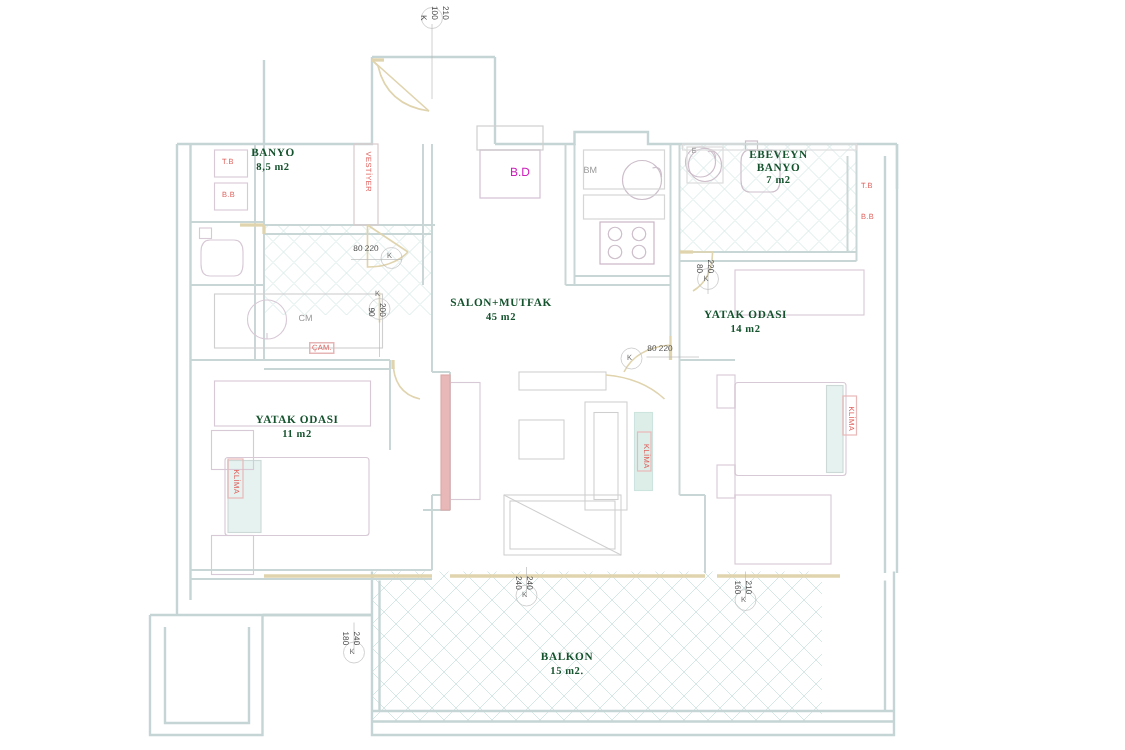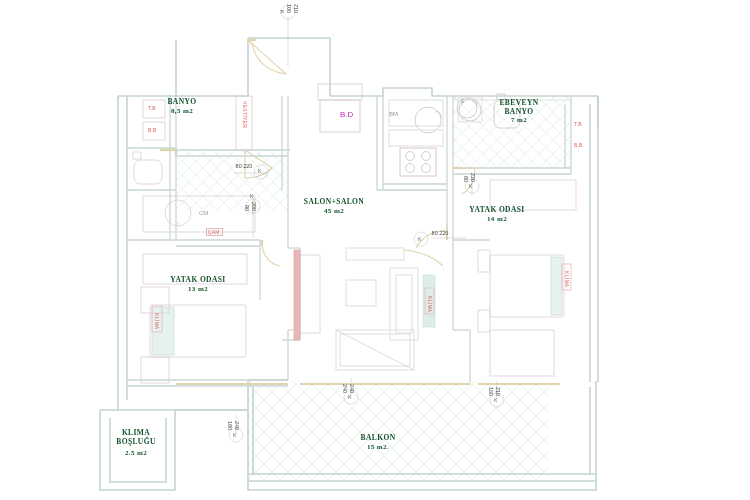--- a/index.html
+++ b/index.html
@@ -236,44 +236,39 @@
     <span class="ar">8,5 m2</span>
   </div>
 
   <div class="lbl" style="left:487px;top:99px;width:64px;">
     <span class="nm">EBEVEYN</span>
     <span class="nm">BANYO</span>
     <span class="ar">7 m2</span>
   </div>
 
   <div class="lbl" style="left:299px;top:198px;width:70px;">
-    <span class="nm">SALON+SALON</span>
+    <span class="nm">SALON+MUTFAK</span>
     <span class="ar">45 m2</span>
   </div>
 
   <div class="lbl" style="left:163px;top:276px;width:70px;">
     <span class="nm">YATAK ODASI</span>
-    <span class="ar">13 m2</span>
+    <span class="ar">11 m2</span>
   </div>
 
   <div class="lbl" style="left:462px;top:206px;width:70px;">
     <span class="nm">YATAK ODASI</span>
     <span class="ar">14 m2</span>
   </div>
 
   <div class="lbl" style="left:352px;top:434px;width:52px;">
     <span class="nm">BALKON</span>
     <span class="ar">15 m2.</span>
   </div>
 
-  <div class="lbl" style="left:104px;top:429px;width:64px;">
-    <span class="nm">KLIMA</span>
-    <span class="nm">BOŞLUĞU</span>
-    <span class="ar" style="margin-top:3px;">2.5 m2</span>
-  </div>
 
   <span class="red" style="left:148px;top:105px;">T.B</span>
   <span class="red" style="left:148px;top:127px;">B.B</span>
   <span class="red" style="left:574px;top:121px;">T.B</span>
   <span class="red" style="left:574px;top:142px;">B.B</span>
 
   <span class="redv" style="left:242px;top:101px;">VESTİYER</span>
   <span class="red" style="left:206px;top:228px;border:.5px solid #e6b6b6;padding:0 1px;">ÇAM.</span>
 
   <span class="redv" style="left:154px;top:313px;">KLİMA</span>

